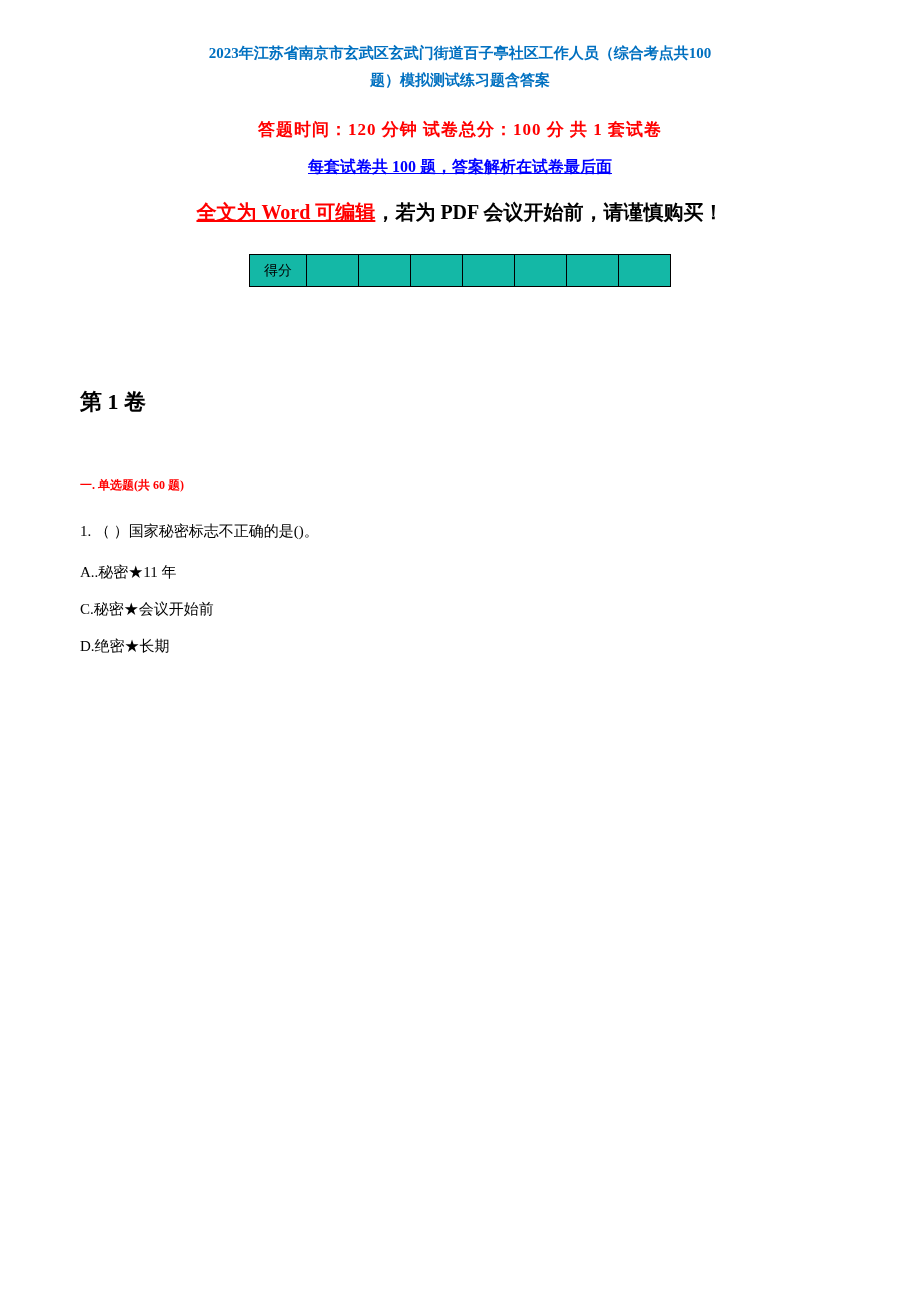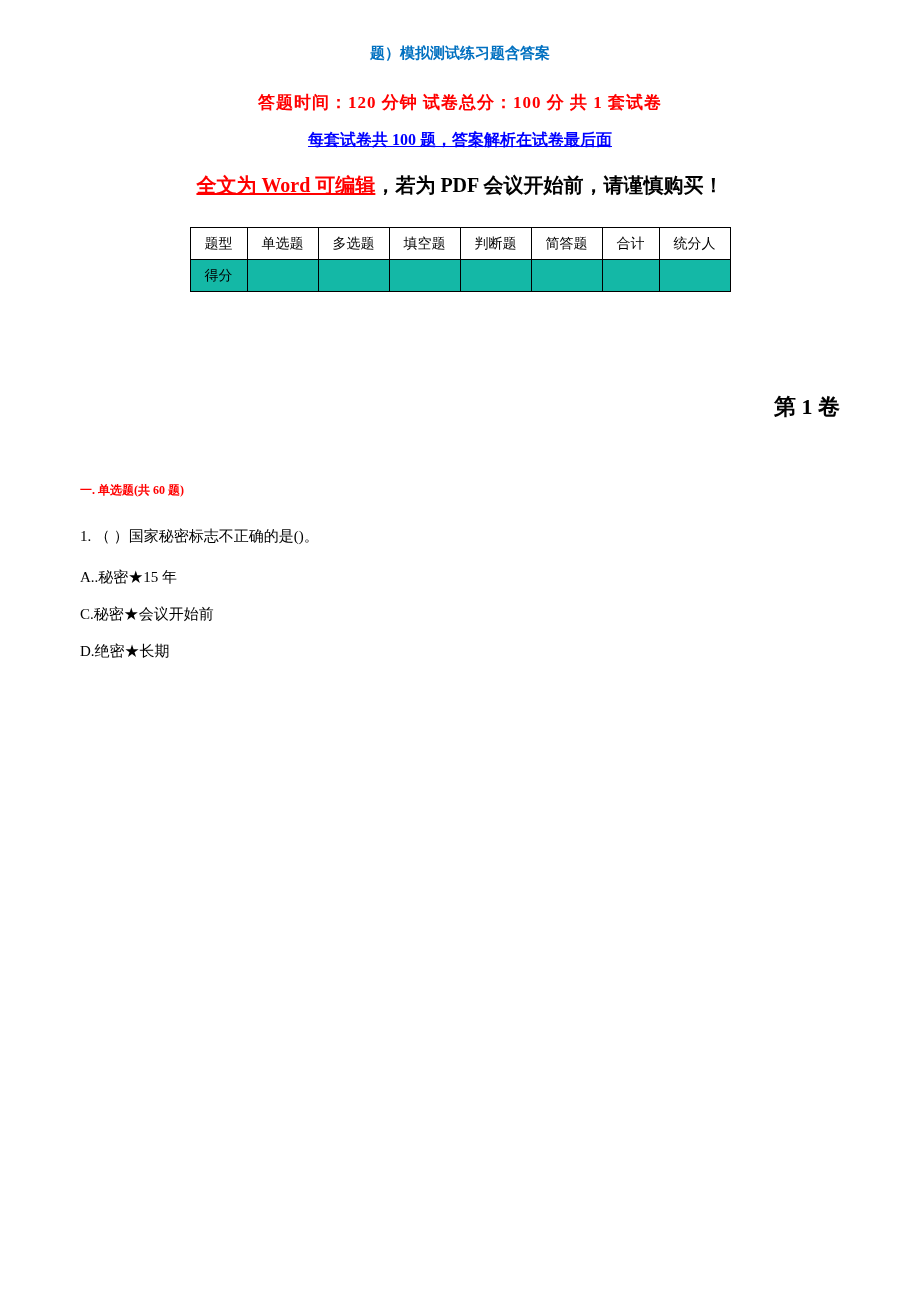--- a/index.html
+++ b/index.html
@@ -88,21 +88,21 @@
 
     .score-table .score-row td {
       background-color: #14b8a6;
     }
 
     .divider-space {
       height: 80px;
     }
 
     .volume-title {
-      text-align: right;
+      text-align: left;
       font-size: 22px;
       font-weight: bold;
       margin-bottom: 60px;
       font-family: "SimSun", serif;
     }
 
     .section-title {
       font-size: 12px;
       font-weight: bold;
       color: #ff0000;
@@ -118,44 +118,35 @@
     .option {
       font-size: 15px;
       margin-bottom: 10px;
       line-height: 1.8;
     }
   </style>
 </head>
 <body>
 
 <div class="page-title">
+  <div>2023年江苏省南京市玄武区玄武门街道百子亭社区工作人员（综合考点共100</div>
   <div>题）模拟测试练习题含答案</div>
 </div>
 
 <div class="exam-info">答题时间：120 分钟      试卷总分：100 分      共 1 套试卷</div>
 
 <div class="exam-subtitle">每套试卷共 100 题，答案解析在试卷最后面</div>
 
 <div class="editable-notice">
   <span class="word-part">全文为 Word 可编辑</span><span class="pdf-part">，若为 PDF 会议开始前，请谨慎购买！</span>
 </div>
 
 <div class="score-table-wrapper">
   <table class="score-table">
     <tbody>
-        <tr class="header-row">
-      <td>题型</td>
-      <td>单选题</td>
-      <td>多选题</td>
-      <td>填空题</td>
-      <td>判断题</td>
-      <td>简答题</td>
-      <td>合计</td>
-      <td>统分人</td>
-    </tr>
     <tr class="score-row">
       <td>得分</td>
       <td></td>
       <td></td>
       <td></td>
       <td></td>
       <td></td>
       <td></td>
       <td></td>
     </tr>
@@ -167,16 +158,16 @@
 
 <div class="volume-title">第 1 卷</div>
 
 <div class="section-title">一. 单选题(共 60 题)</div>
 
 <div>
   <div class="question-text">
     <span>1.</span>
     <span>（ ）国家秘密标志不正确的是()。</span>
   </div>
-  <div class="option">A..秘密★15 年</div>
+  <div class="option">A..秘密★11 年</div>
   <div class="option">C.秘密★会议开始前</div>
   <div class="option">D.绝密★长期</div>
 </div>
 
 </body></html>

